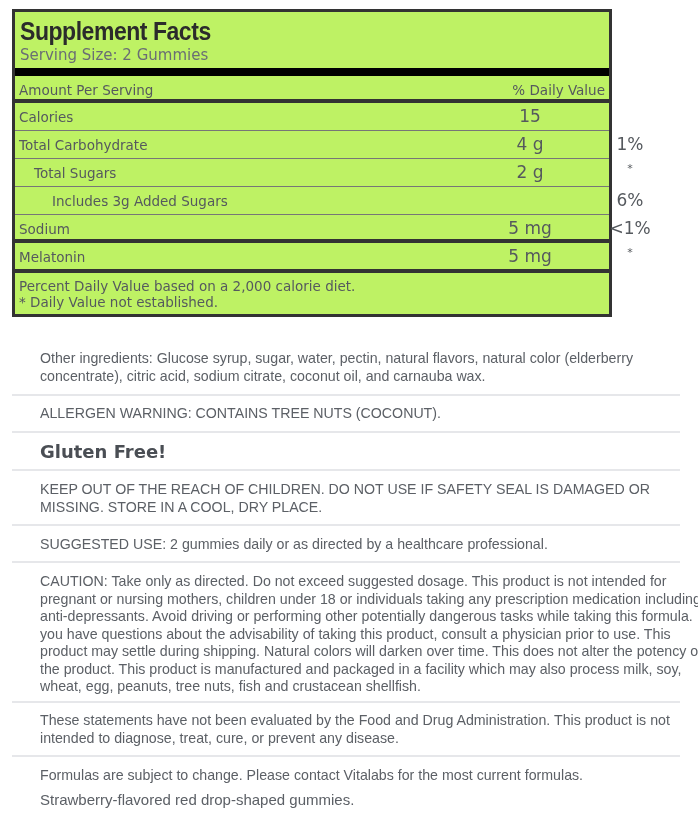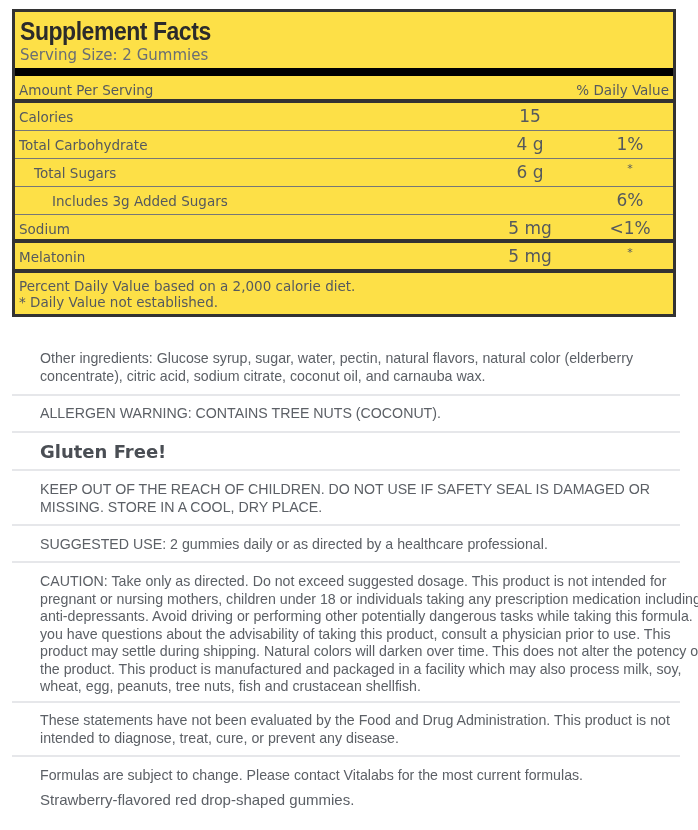--- a/index.html
+++ b/index.html
@@ -12,24 +12,24 @@
       height: 830px;
       position: relative;
       overflow: hidden;
       font-family: "DejaVu Sans", sans-serif;
       color: #555a60;
     }
     .facts {
       position: absolute;
       left: 12px;
       top: 9px;
-      width: 664px;
+      width: 600px;
       border: 3px solid #333333;
       box-sizing: border-box;
-      background: #fde047;
+      background: #bef264;
     }
     .facts-head {
       padding: 6px 5px 4px 5px;
       height: 56px;
       box-sizing: border-box;
       border-bottom: 8px solid #000;
       height: 64px;
     }
     .facts-title {
       font-family: "Liberation Sans", sans-serif;
@@ -160,21 +160,21 @@
   </div>
 
   <div class="row">
     <span class="lbl">Total Carbohydrate</span>
     <span class="amt">4 g</span>
     <span class="dv">1%</span>
   </div>
 
   <div class="row">
     <span class="lbl indent1">Total Sugars</span>
-    <span class="amt">6 g</span>
+    <span class="amt">2 g</span>
     <span class="dv star">*</span>
   </div>
 
   <div class="row">
     <span class="lbl indent2">Includes 3g Added Sugars</span>
     <span class="amt"></span>
     <span class="dv">6%</span>
   </div>
 
   <div class="row thick-bottom">

